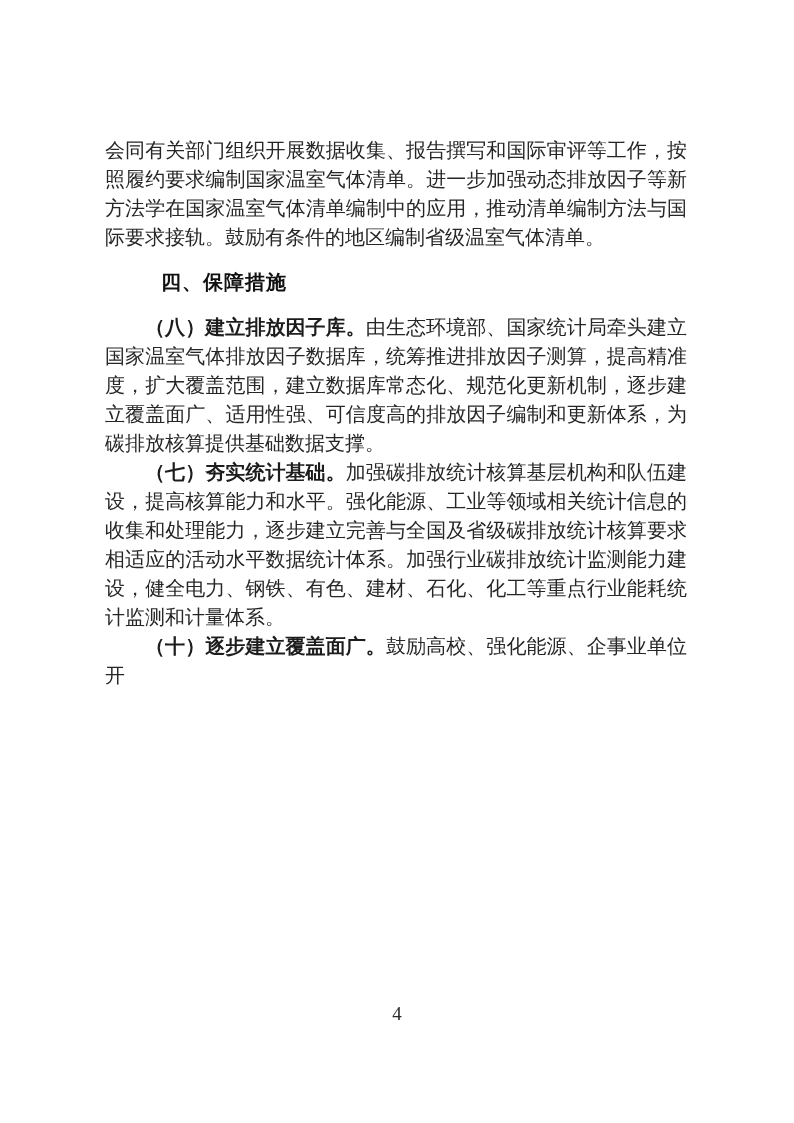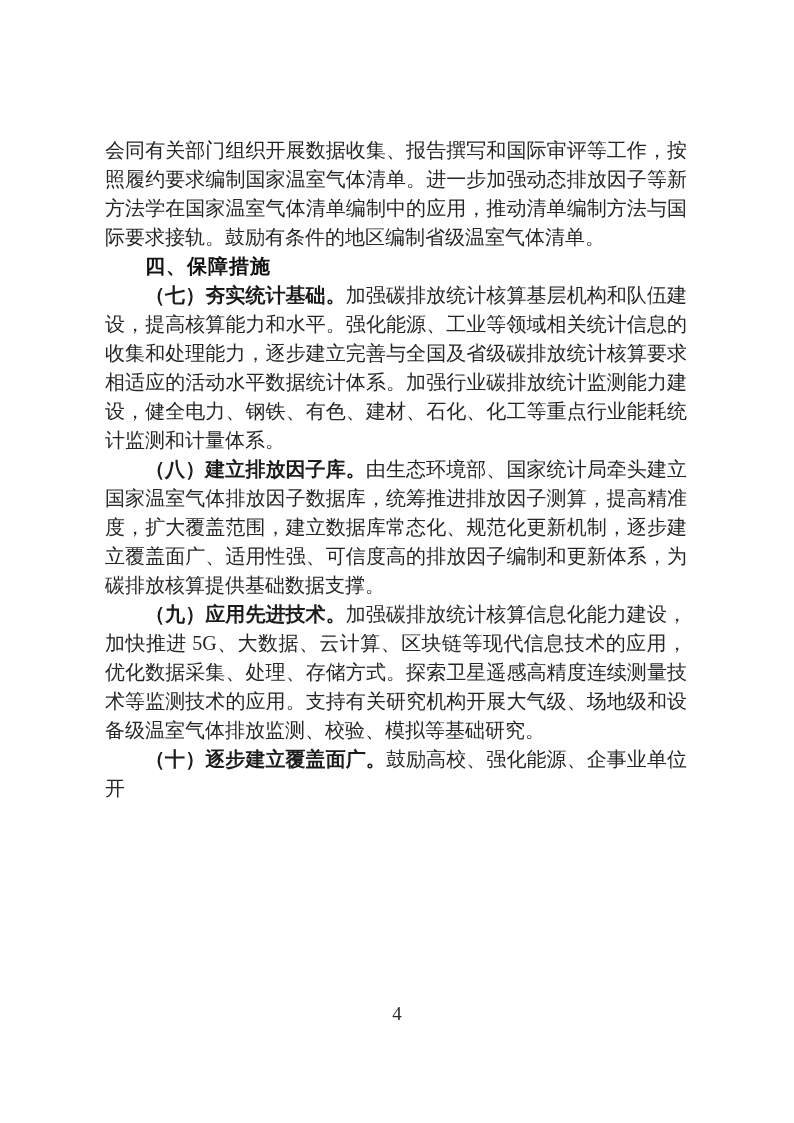--- a/index.html
+++ b/index.html
@@ -27,21 +27,21 @@
     color: #262626;
     text-align: justify;
     text-justify: inter-character;
     word-break: break-all;
     overflow-wrap: anywhere;
   }
   .para { margin: 0; }
   .para.indent { text-indent: 2em; }
   .lead { font-weight: bold; color: #1c1c1c; }
   .section-heading {
-    margin: 0;
+    margin: 16px;
     text-indent: 2em;
     font-weight: bold;
     color: #111111;
     font-family: "Liberation Sans", "DejaVu Sans", sans-serif;
     letter-spacing: 1px;
   }
   .page-footer {
     position: absolute;
     left: 0;
     top: 1000px;
@@ -57,25 +57,24 @@
 <body>
 
 <div class="page">
 
   <div class="doc-body">
 
     <p class="para"><span>会同有关部门组织开展数据收集、报告撰写和国际审评等工作，按照履约要求编制国家温室气体清单。进一步加强动态排放因子等新方法学在国家温室气体清单编制中的应用，推动清单编制方法与国际要求接轨。鼓励有条件的地区编制省级温室气体清单。</span></p>
 
     <p class="section-heading"><span>四、保障措施</span></p>
 
+    <p class="para indent"><span class="lead">（八）建立排放因子库。</span><span>由生态环境部、国家统计局牵头建立国家温室气体排放因子数据库，统筹推进排放因子测算，提高精准度，扩大覆盖范围，建立数据库常态化、规范化更新机制，逐步建立覆盖面广、适用性强、可信度高的排放因子编制和更新体系，为碳排放核算提供基础数据支撑。</span></p>
+
     <p class="para indent"><span class="lead">（七）夯实统计基础。</span><span>加强碳排放统计核算基层机构和队伍建设，提高核算能力和水平。强化能源、工业等领域相关统计信息的收集和处理能力，逐步建立完善与全国及省级碳排放统计核算要求相适应的活动水平数据统计体系。加强行业碳排放统计监测能力建设，健全电力、钢铁、有色、建材、石化、化工等重点行业能耗统计监测和计量体系。</span></p>
 
-    <p class="para indent"><span class="lead">（八）建立排放因子库。</span><span>由生态环境部、国家统计局牵头建立国家温室气体排放因子数据库，统筹推进排放因子测算，提高精准度，扩大覆盖范围，建立数据库常态化、规范化更新机制，逐步建立覆盖面广、适用性强、可信度高的排放因子编制和更新体系，为碳排放核算提供基础数据支撑。</span></p>
-
-    <p class="para indent"><span class="lead">（九）应用先进技术。</span><span>加强碳排放统计核算信息化能力建设，加快推进 5G、大数据、云计算、区块链等现代信息技术的应用，优化数据采集、处理、存储方式。探索卫星遥感高精度连续测量技术等监测技术的应用。支持有关研究机构开展大气级、场地级和设备级温室气体排放监测、校验、模拟等基础研究。</span></p>
 
     <p class="para indent"><span class="lead">（十）逐步建立覆盖面广。</span><span>鼓励高校、强化能源、企事业单位开</span></p>
 
   </div>
 
   <div class="page-footer"><span>4</span></div>
 
 </div>
 
 </body></html>

